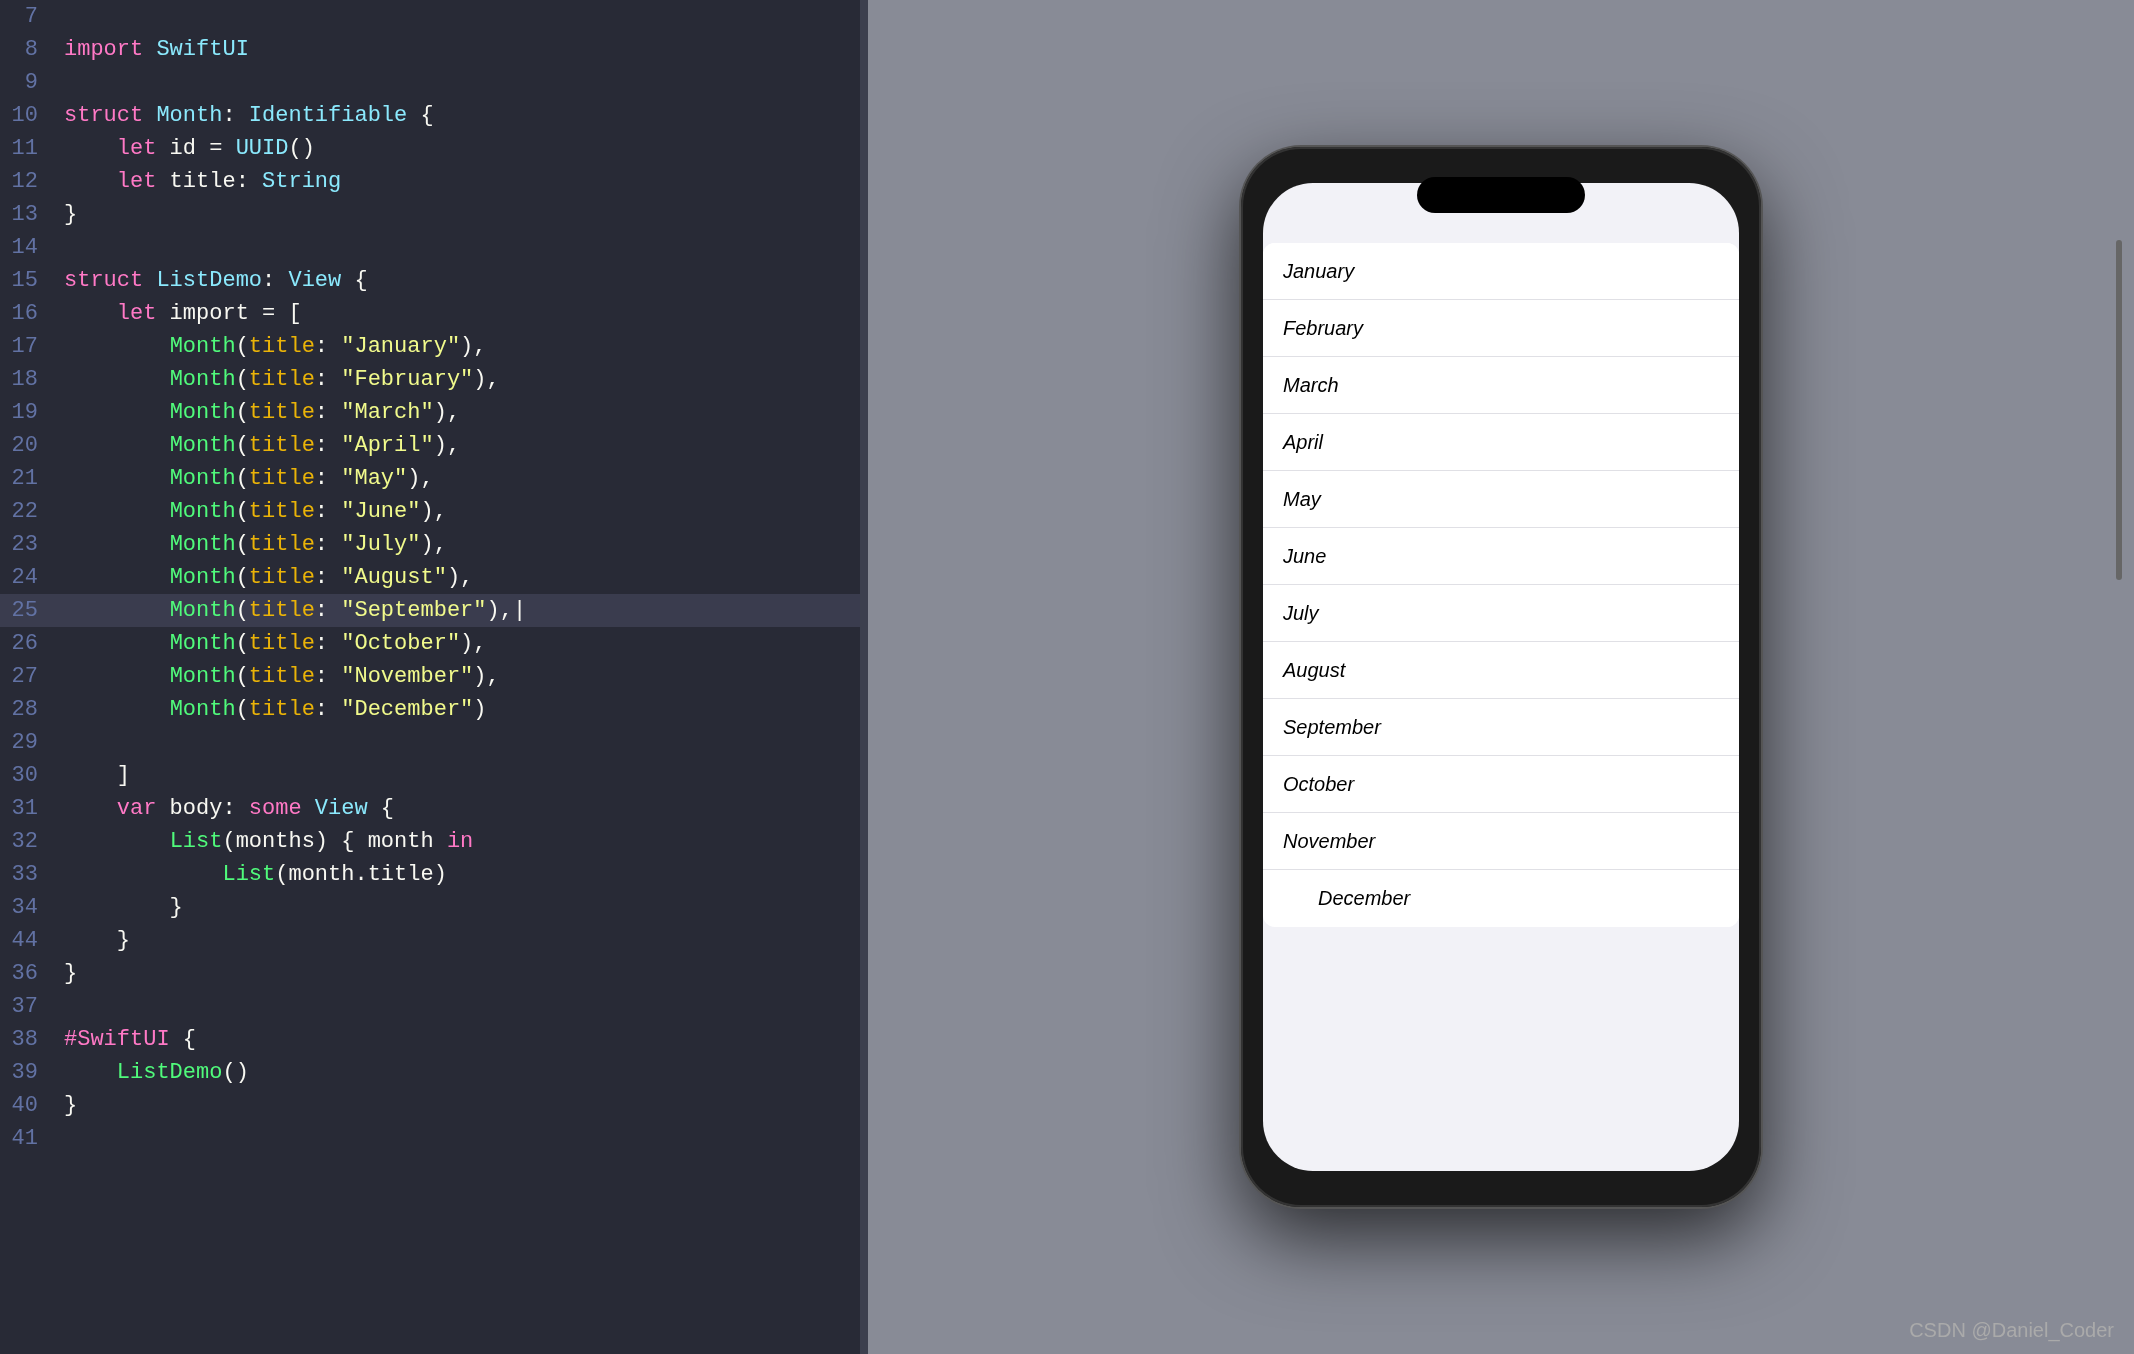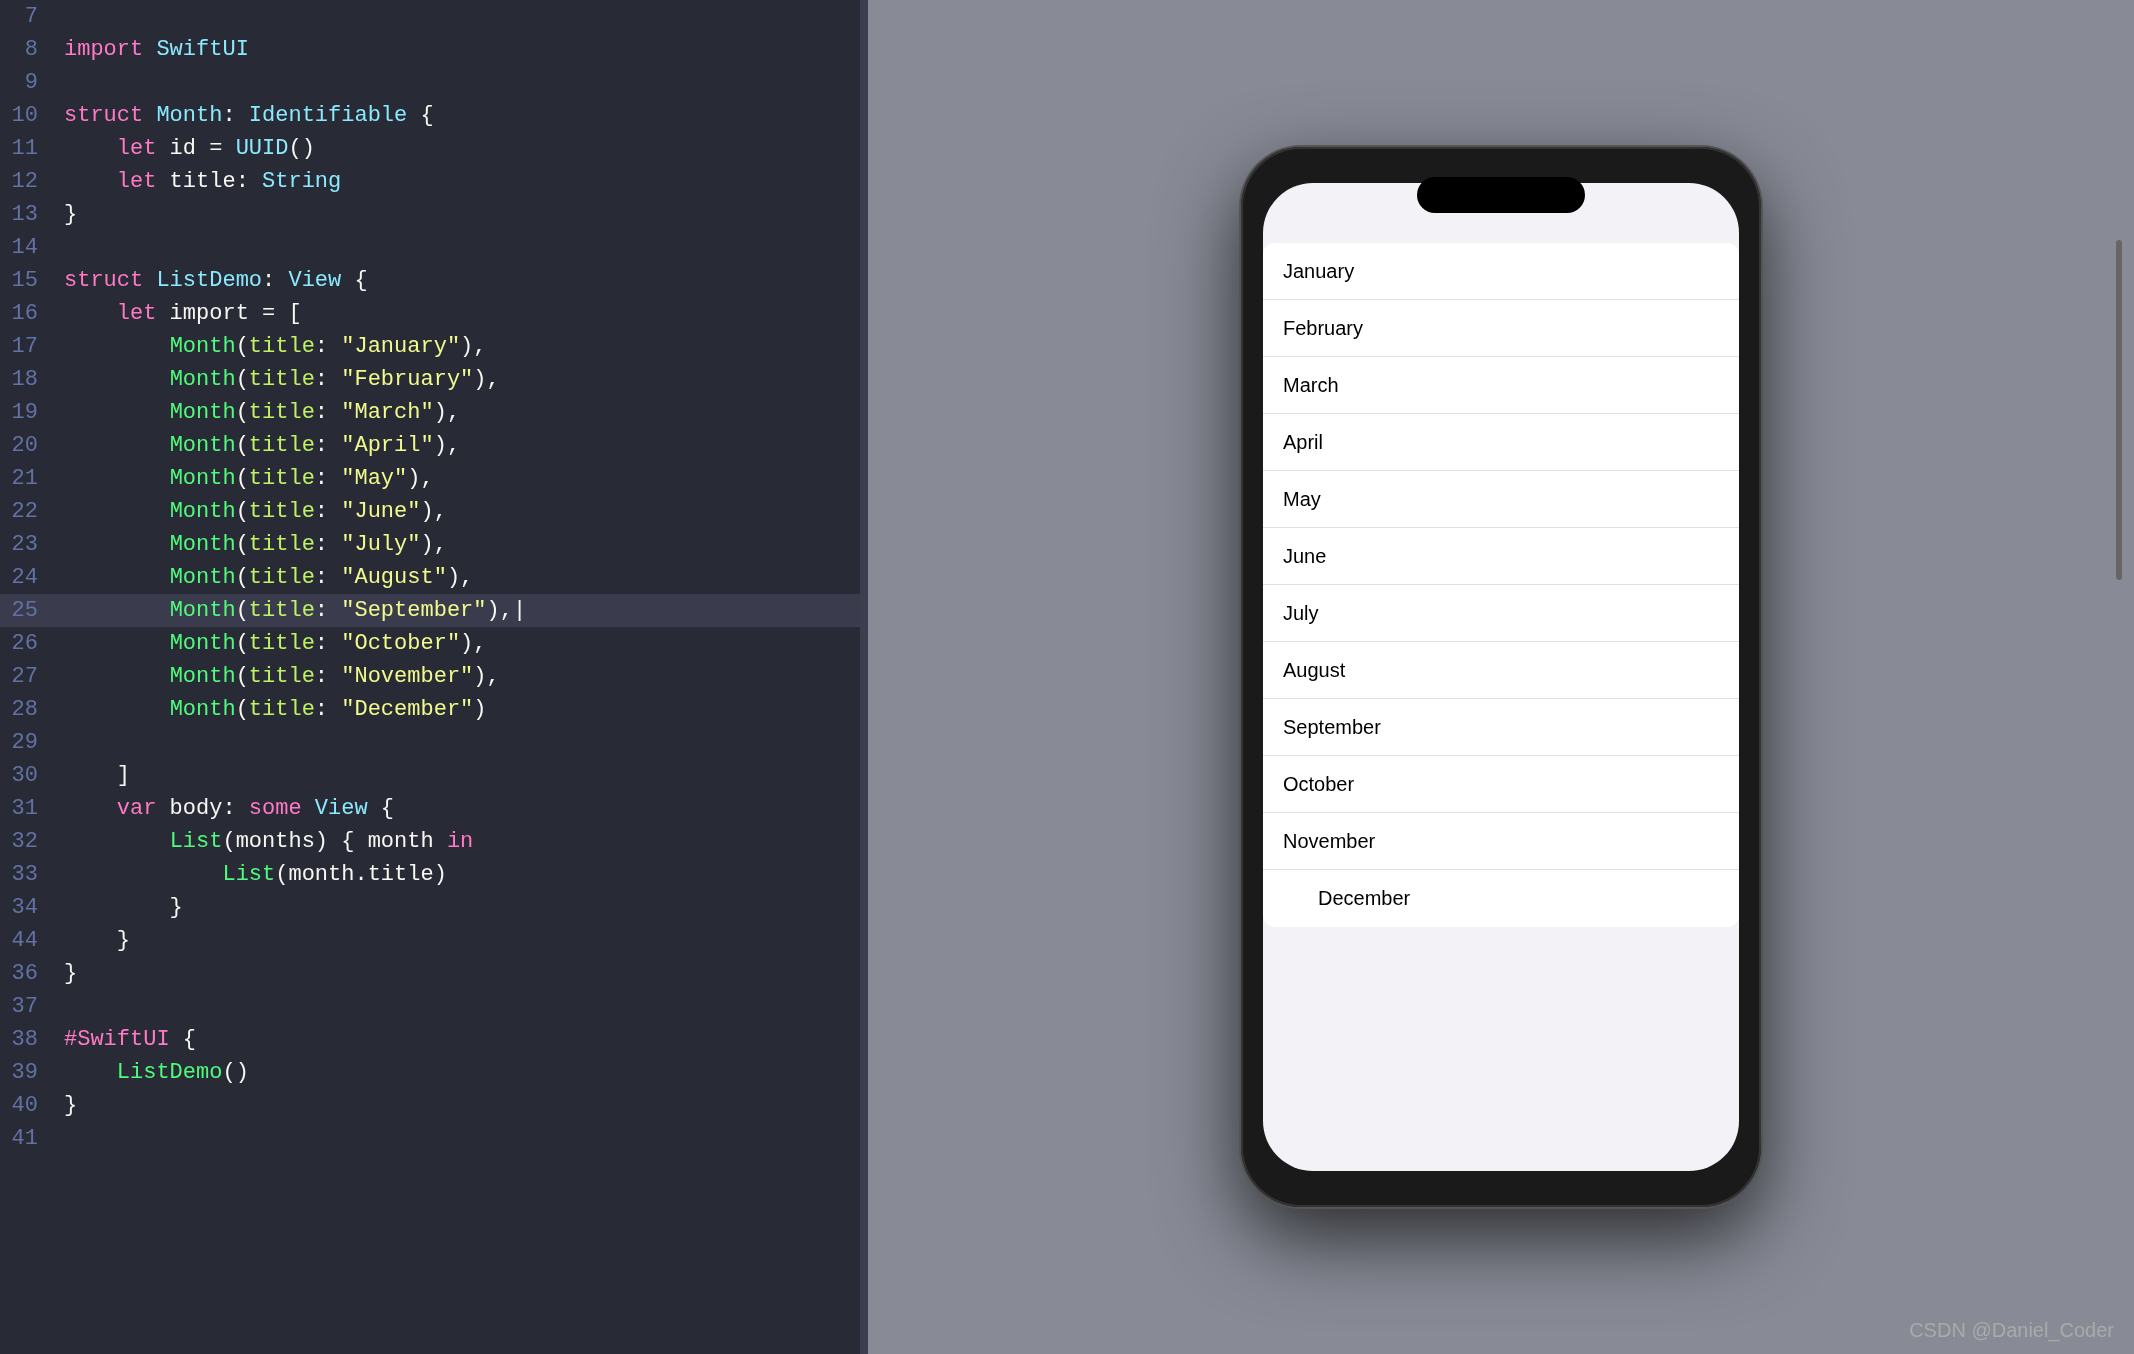--- a/index.html
+++ b/index.html
@@ -57,21 +57,21 @@
       padding-left: 8px;
       white-space: pre;
     }
 
     
     .kw   { color: #ff79c6; margin-top: 36px; }   
     .type { color: #8be9fd; }   
     .str  { color: #f1fa8c; }   
     .fn   { color: #50fa7b; }   
     .dflt { color: #f8f8f2; }   
-    .param{ color: #bef264; }   
+    .param{ color: #eab308; }   
 
     
     #divider {
       width: 8px;
       background: #3c3f4e;
       height: 100%;
     }
 
     
     #preview-panel {
@@ -90,20 +90,21 @@
       background: #1a1a1a;
       border-radius: 60px;
       position: relative;
       box-shadow:
         0 0 0 2px #555,
         0 30px 80px rgba(0,0,0,0.7),
         inset 0 0 0 2px #333;
       display: flex;
       flex-direction: column;
       align-items: center;
+      font-style: italic;
     }
 
     
     .dynamic-island {
       width: 168px;
       height: 36px;
       background: #000;
       border-radius: 20px;
       margin-top: 16px;
       position: absolute;

